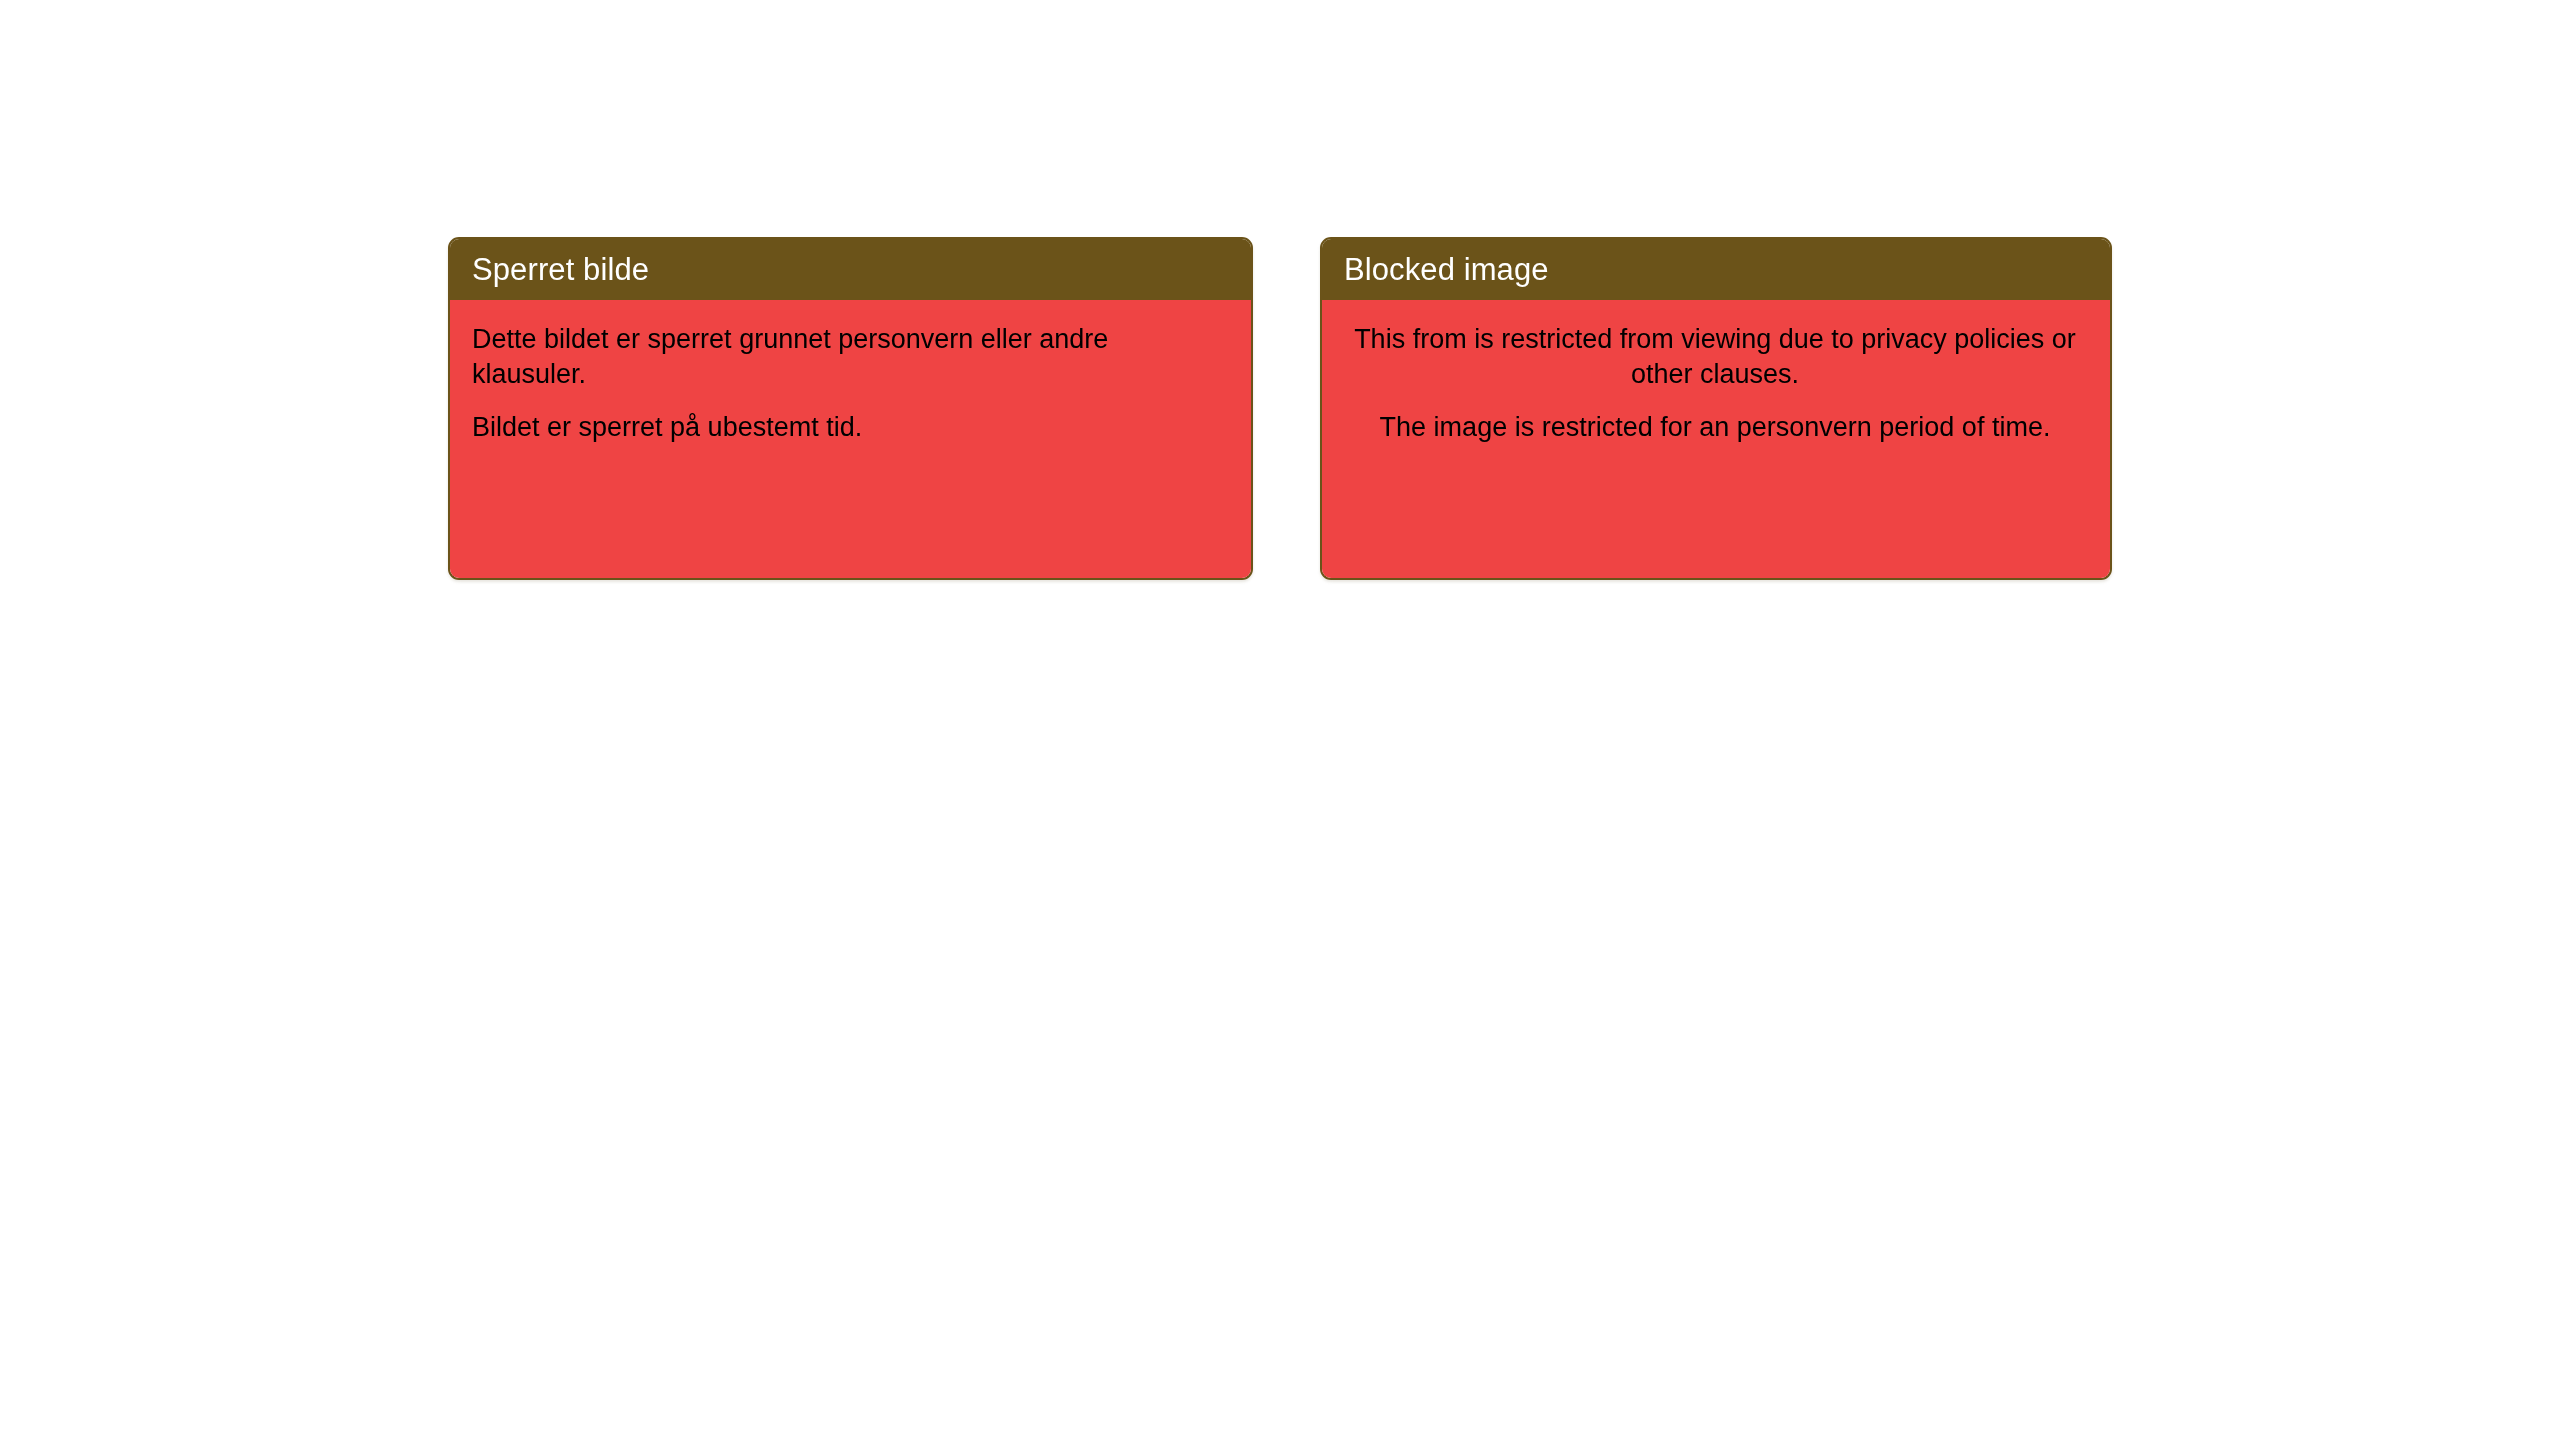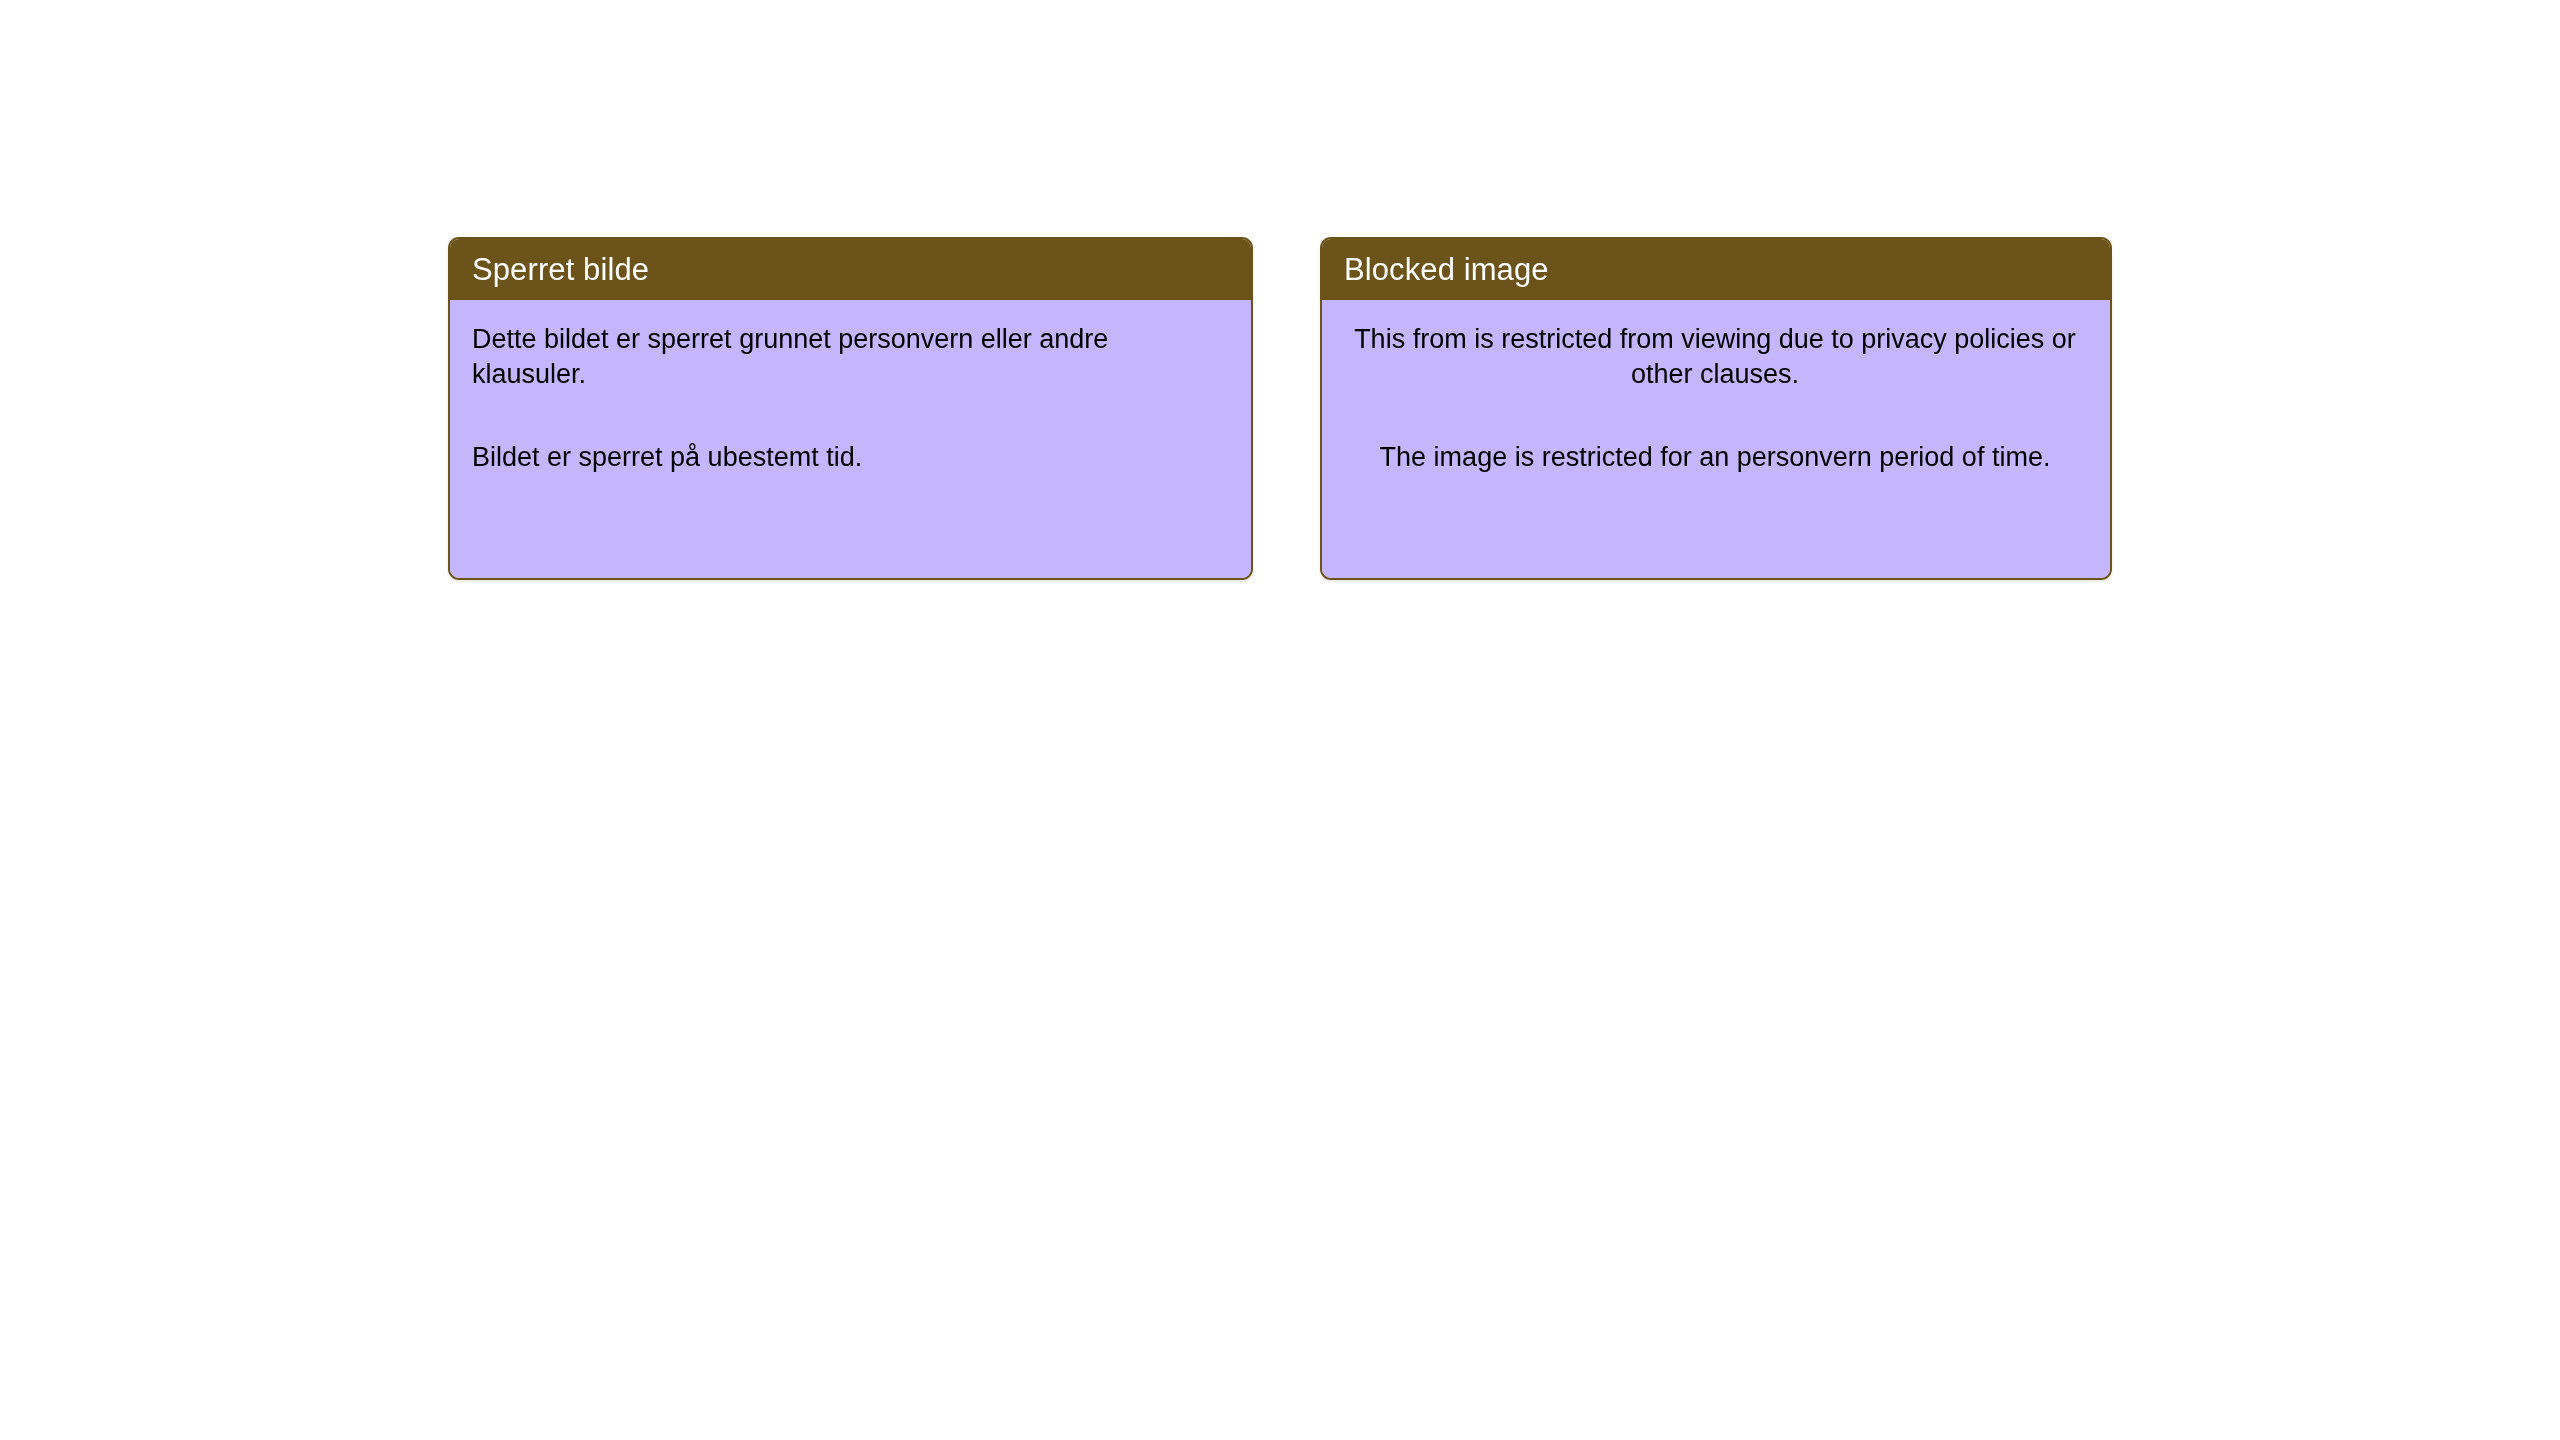--- a/index.html
+++ b/index.html
@@ -68,35 +68,35 @@
     color: #ffffff;
     font-size: 31px;
     font-weight: 400;
     line-height: 1;
     letter-spacing: 0.1px;
     white-space: nowrap;
   }
 
   .card-body {
     flex: 1 1 auto;
-    background: #c4b5fd;
+    background: #ef4444;
     padding: 22px 24px 18px 22px;
     box-sizing: border-box;
   }
 
   .card-paragraph {
     color: #000000;
     font-size: 27px;
     line-height: 35px;
     font-weight: 400;
     margin: 0;
   }
 
   .card-paragraph + .card-paragraph {
-    margin-top: 48px;
+    margin-top: 18px;
   }
 </style>
 </head>
 <body>
 
 <div class="page">
 
   <div class="card-row">
 
     <section class="card card--no">

